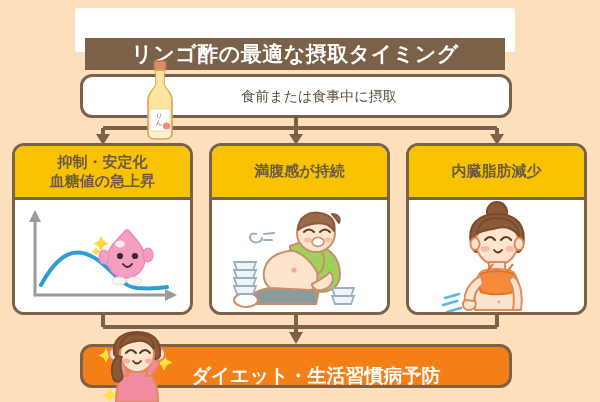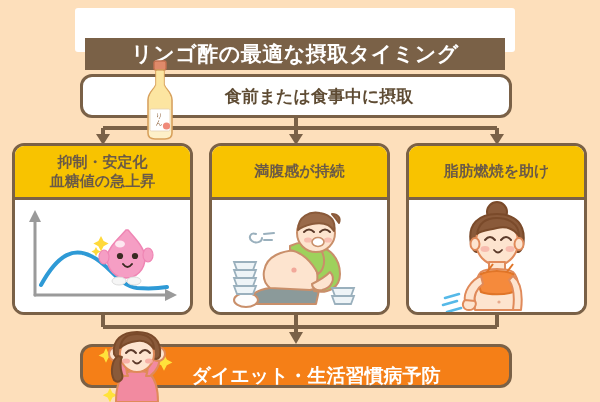--- a/index.html
+++ b/index.html
@@ -26,21 +26,21 @@
     white-space:nowrap;line-height:1;
   }
 
   
   .sub-box{
     position:absolute;left:80px;top:74px;width:432px;height:44px;
     background:#ffffff;border:3px solid #7a6147;border-radius:12px;
     display:flex;align-items:center;justify-content:center;box-sizing:border-box;
   }
   .sub-text{
-    color:#5e4b33;font-size:17px;font-weight:bold;white-space:nowrap;
+    color:#5e4b33;font-size:14px;font-weight:normal;white-space:nowrap;
     margin-left:46px;line-height:1;
   }
 
   
   .bottle{position:absolute;left:139px;top:60px;width:42px;height:82px;z-index:6;}
 
   
   .connectors{position:absolute;left:0;top:0;width:600px;height:402px;pointer-events:none;}
 
   
@@ -207,21 +207,21 @@
         <g stroke="#9ab0bd" stroke-width="1.8" fill="#eef4f7">
           <path d="M120,88 L142,88 L139,96 L123,96 Z"></path>
           <path d="M120,96 L142,96 L139,104 L123,104 Z"></path>
         </g>
       </svg>
     </div>
   </div>
 
   <div class="card c3">
     <div class="card-head">
-      <span>脂肪燃焼を助け</span>
+      <span>内臓脂肪減少</span>
     </div>
     <div class="card-body">
       <svg width="175" height="115" viewBox="0 0 175 115">
         <g stroke="#e08a5a" stroke-width="2" stroke-linejoin="round">
 
           <circle cx="88" cy="12" r="10" fill="#8a5a3a" stroke="#7a4a2a"></circle>
 
           <path d="M62,44 C58,24 70,14 88,14 C106,14 118,24 114,46 C112,52 108,54 106,50 C108,36 100,28 88,28 C76,28 68,36 70,50 C68,54 64,52 62,44 Z" fill="#8a5a3a" stroke="#7a4a2a"></path>
 
           <ellipse cx="88" cy="42" rx="21" ry="23" fill="#fde4cf"></ellipse>

